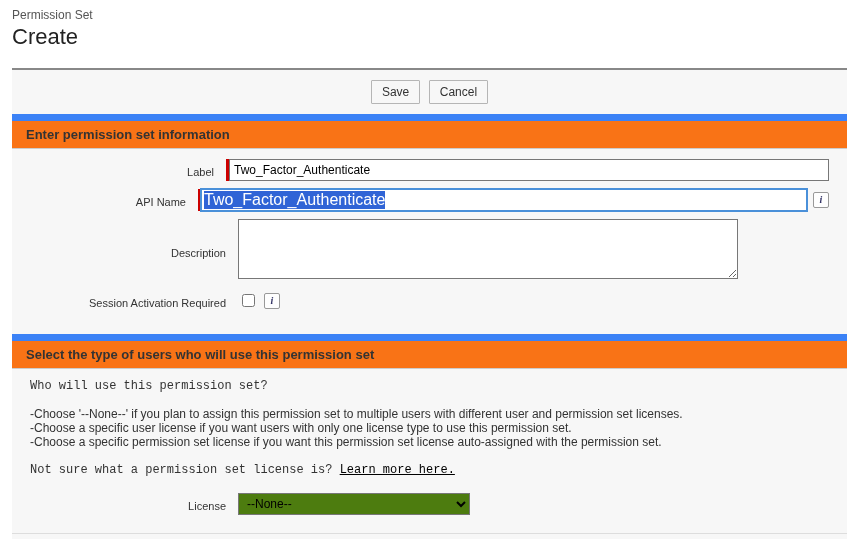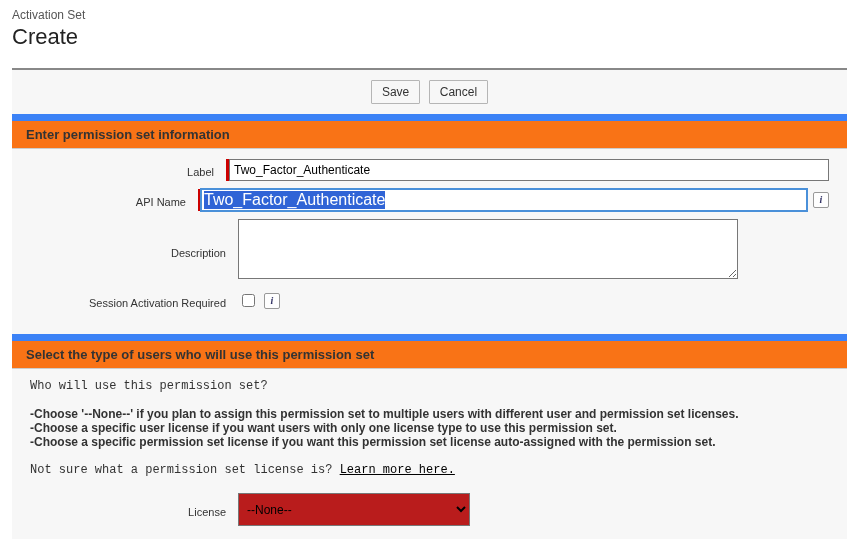--- a/index.html
+++ b/index.html
@@ -17,30 +17,30 @@
     .req-bar { width: 3px; background: #c00; flex-shrink: 0; }
     input[type=text], textarea, select { font-family: Arial; font-size: 12px; border: 1px solid #777; padding: 2px 4px; box-sizing: border-box; }
     .text-input { width: 600px; height: 22px; }
     .api-focused { width: 600px; height: 22px; outline: 2px solid #4a90d9; outline-offset: -1px; }
     .api-sel { background: #3064d6; color: #fff; }
     .desc-ta { width: 500px; height: 60px; resize: both; font-family: Arial; }
     .info-icon { display: inline-flex; width: 14px; height: 14px; justify-content: center; align-items: center; font-style: italic; font-family: Georgia, serif; font-size: 10px; line-height: 1; border: 1px solid #999; border-radius: 2px; background: #fefefe; margin-left: 6px; cursor: pointer; color: #336; font-weight: bold; }
     .checkbox-line { display: flex; align-items: center; }
     .help-area { padding: 10px 18px 18px; font-size: 12px; color: #333; }
     .help-area p { margin: 0 0 14px 0; font-family: Liberation Mono, monospace; }
-    .bullet { text-indent: -6px; padding-left: 6px; margin: 0; font-weight: bold; }
+    .bullet { text-indent: -6px; padding-left: 6px; margin: 0; }
     a.learn { color: #000; text-decoration: underline; }
     .lic-row { margin-top: 16px; display: flex; align-items: center; }
     .lic-row .flabel { width: 196px; }
-    .sel { width: 232px; height: 33px; background: #b91c1c; }
+    .sel { width: 232px; height: 22px; background: #4d7c0f; }
   </style>
 </head>
 <body>
 
-<div class="header-small">Activation Set</div>
+<div class="header-small">Permission Set</div>
 <div class="header-large">Create</div>
 
 <div class="panel">
 
   <div class="button-bar">
     <button class="btn">Save</button>
     <button class="btn">Cancel</button>
   </div>
 
   <div class="section-header">Enter permission set information</div>

